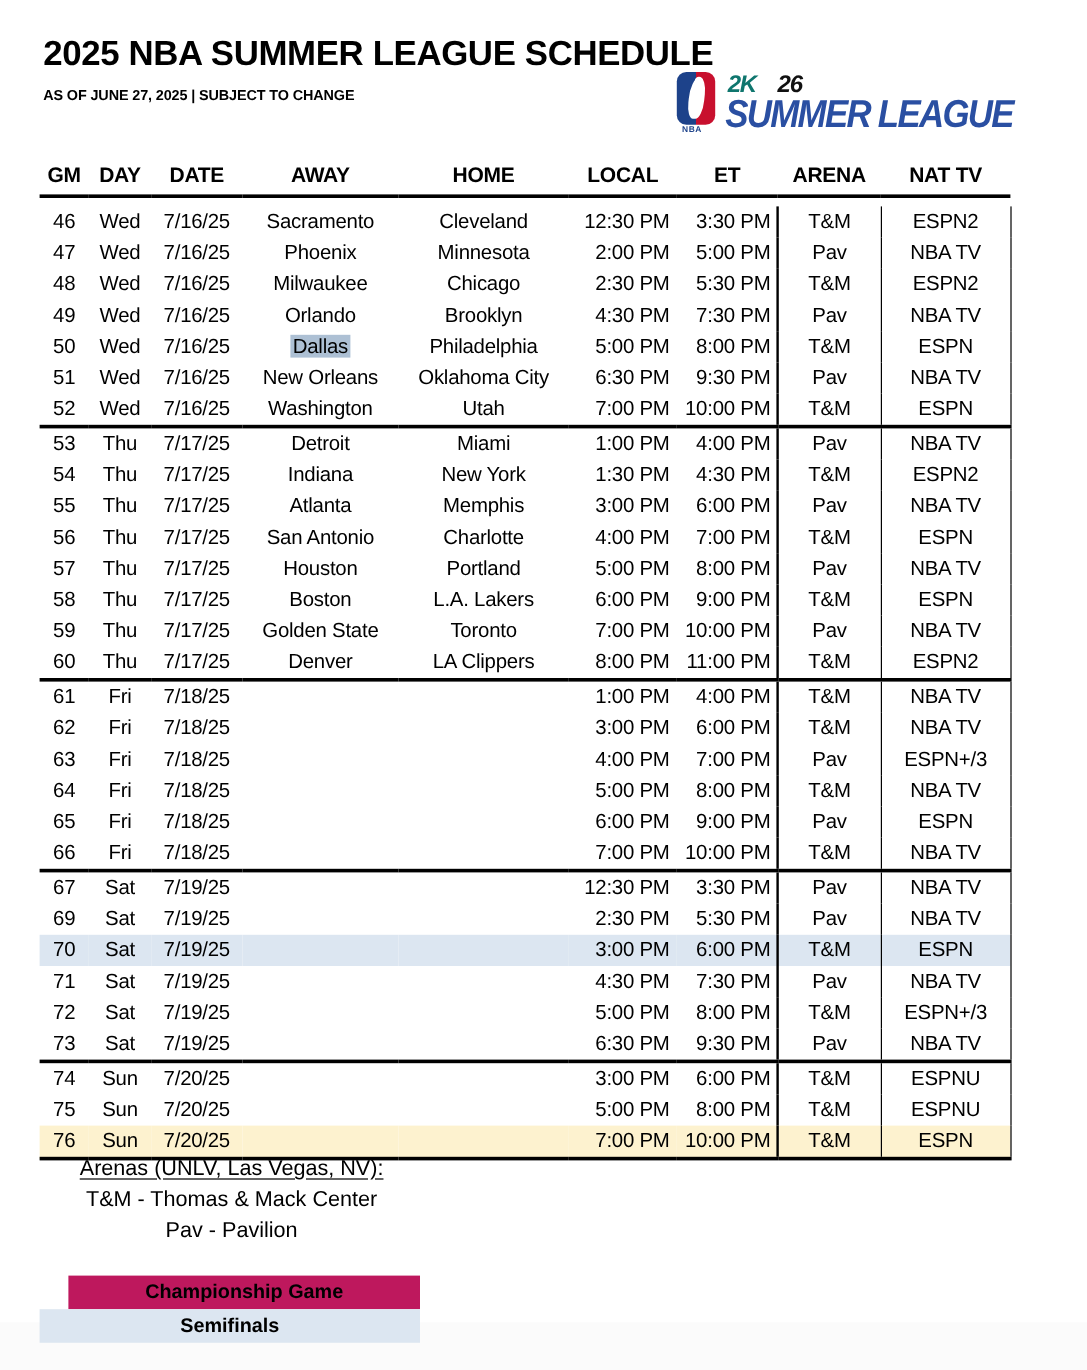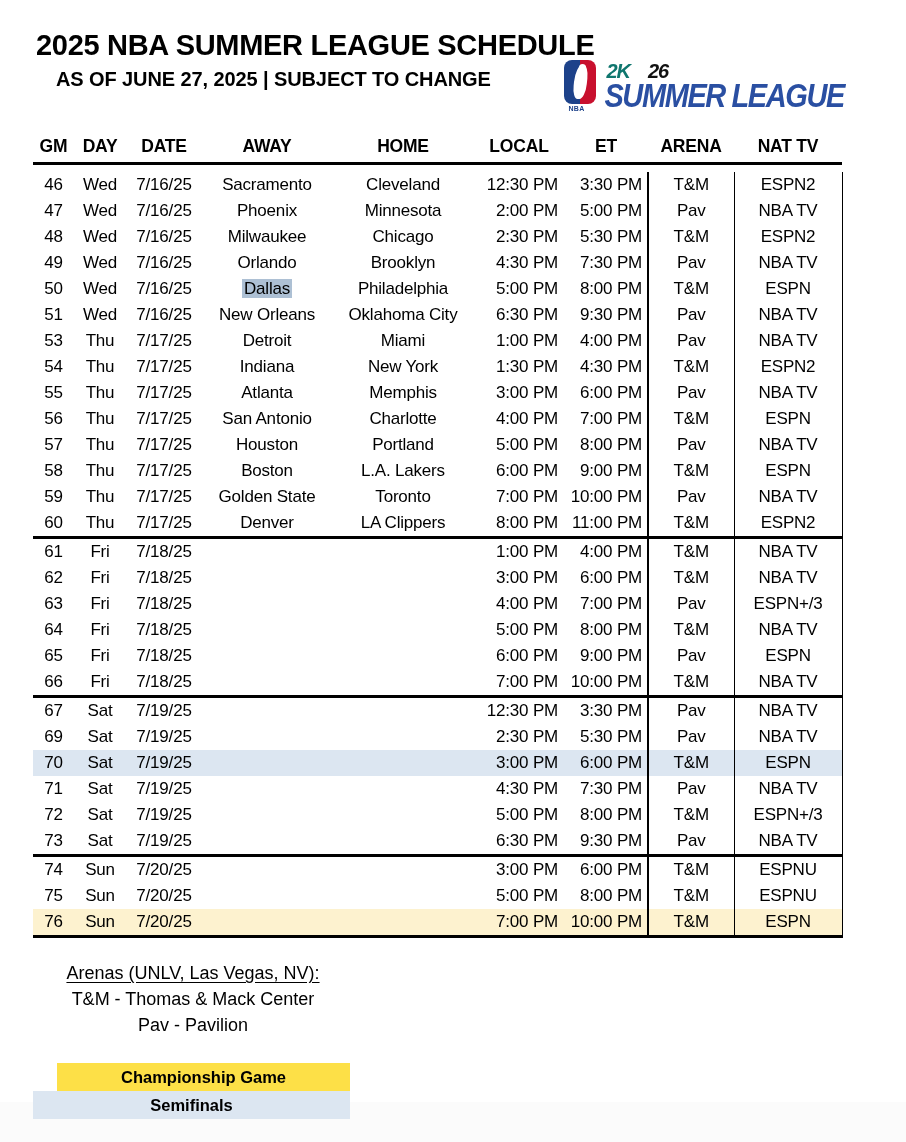--- a/index.html
+++ b/index.html
@@ -39,27 +39,26 @@
     height: 96px;
   }
   .title {
     font-size: 29px;
     font-weight: bold;
     letter-spacing: -0.3px;
     line-height: 34px;
     white-space: nowrap;
   }
   .subtitle {
-    font-size: 20px;
+    font-size: 12px;
     font-weight: bold;
     letter-spacing: -0.1px;
     line-height: 22px;
     margin-top: 6px;
     white-space: nowrap;
-    margin-left: 20px;
   }
   .logo {
     position: absolute;
     right: 26px;
     top: 32px;
     display: flex;
     align-items: center;
     gap: 6px;
   }
   .nba-mark {
@@ -221,21 +220,21 @@
     top: 1063px;
     width: 317px;
   }
   .legend-row {
     height: 28px;
     line-height: 28px;
     text-align: center;
     font-size: 16.5px;
     font-weight: bold;
   }
-  .legend-champ { background: #fde047; margin-left: 24px; }
+  .legend-champ { background: #be185d; margin-left: 24px; }
   .legend-semi  { background: #dce6f1; }
 </style>
 </head>
 <body>
 
 <div class="page">
 
   <div class="bottom-band"></div>
 
   <div class="header">
@@ -346,20 +345,31 @@
             <td class="gm">51</td>
             <td class="day">Wed</td>
             <td class="date">7/16/25</td>
             <td class="away">New Orleans</td>
             <td class="home">Oklahoma City</td>
             <td class="local">6:30 PM</td>
             <td class="et">9:30 PM</td>
             <td class="arena">Pav</td>
             <td class="nat">NBA TV</td>
           </tr>
+          <tr class="block-end">
+            <td class="gm">52</td>
+            <td class="day">Wed</td>
+            <td class="date">7/16/25</td>
+            <td class="away">Washington</td>
+            <td class="home">Utah</td>
+            <td class="local">7:00 PM</td>
+            <td class="et">10:00 PM</td>
+            <td class="arena">T&amp;M</td>
+            <td class="nat">ESPN</td>
+          </tr>
           <tr>
             <td class="gm">53</td>
             <td class="day">Thu</td>
             <td class="date">7/17/25</td>
             <td class="away">Detroit</td>
             <td class="home">Miami</td>
             <td class="local">1:00 PM</td>
             <td class="et">4:00 PM</td>
             <td class="arena">Pav</td>
             <td class="nat">NBA TV</td>

